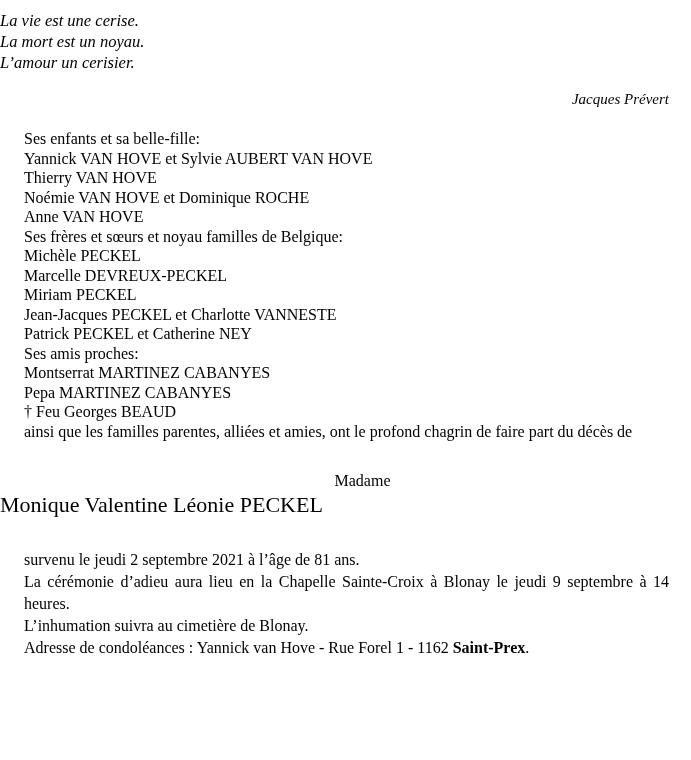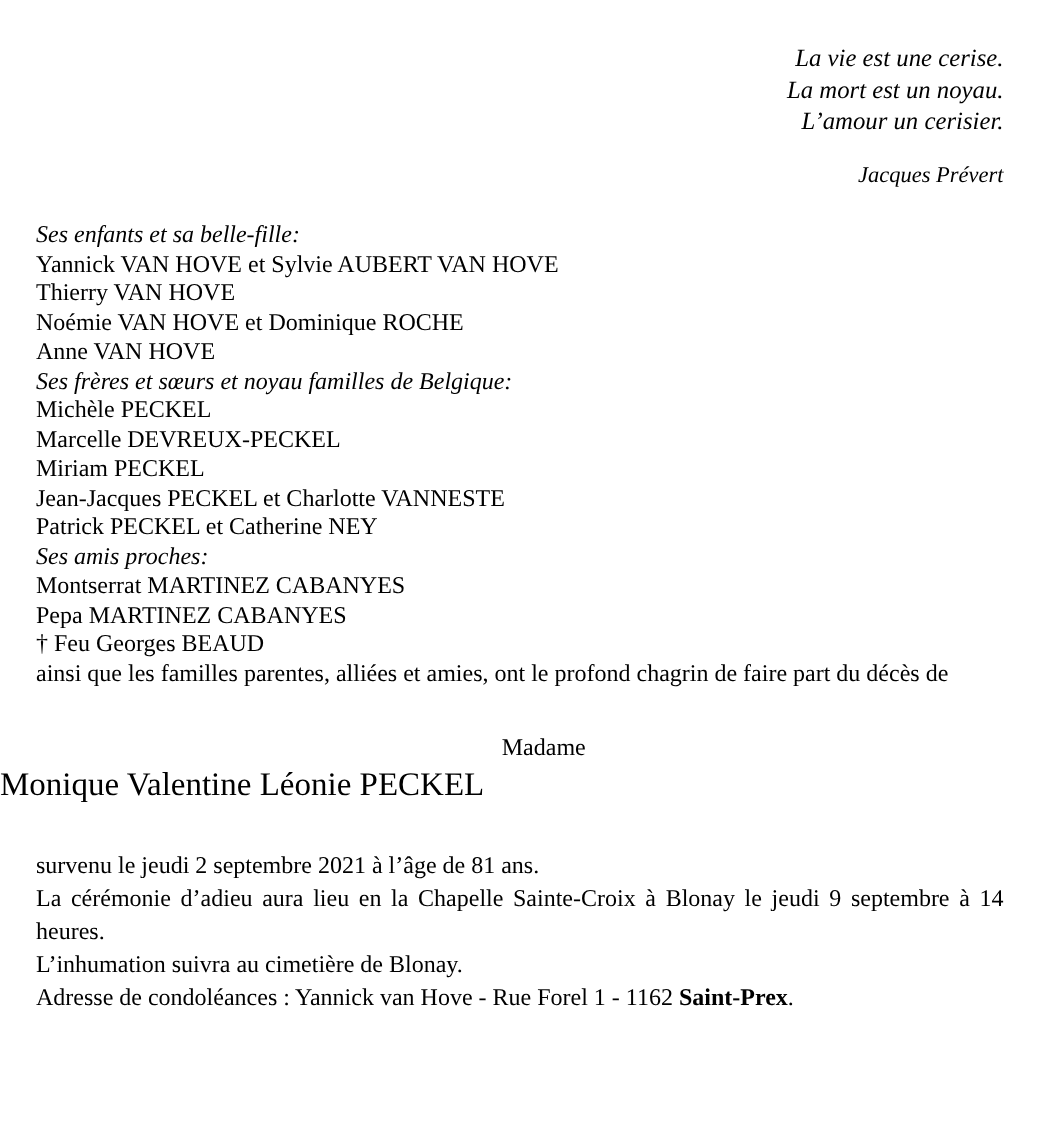--- a/index.html
+++ b/index.html
@@ -10,42 +10,41 @@
   .page {
     width: 691px;
     height: 760px;
     background: #ffffff;
     color: #000000;
     font-family: "Liberation Serif", "DejaVu Serif", serif;
     position: relative;
     overflow: hidden;
   }
   .quote {
-    padding-top: 28px;
+    padding-top: 10px;
     margin-right: 22px;
-    text-align: right;
+    text-align: left;
     font-style: italic;
     font-size: 16.5px;
     line-height: 21px;
   }
   .attribution {
     margin-top: 17px;
     margin-right: 22px;
     text-align: right;
     font-style: italic;
     font-size: 15px;
     line-height: 19px;
   }
   .family {
     margin: 20px 22px 0 24px;
     font-size: 16px;
     line-height: 19.5px;
   }
   .family .label {
-    font-style: italic;
   }
   .announcement {
     margin: 0;
     text-align: justify;
   }
   .title-line {
     margin-top: 30px;
     text-align: center;
     font-size: 16px;
     line-height: 19.5px;

